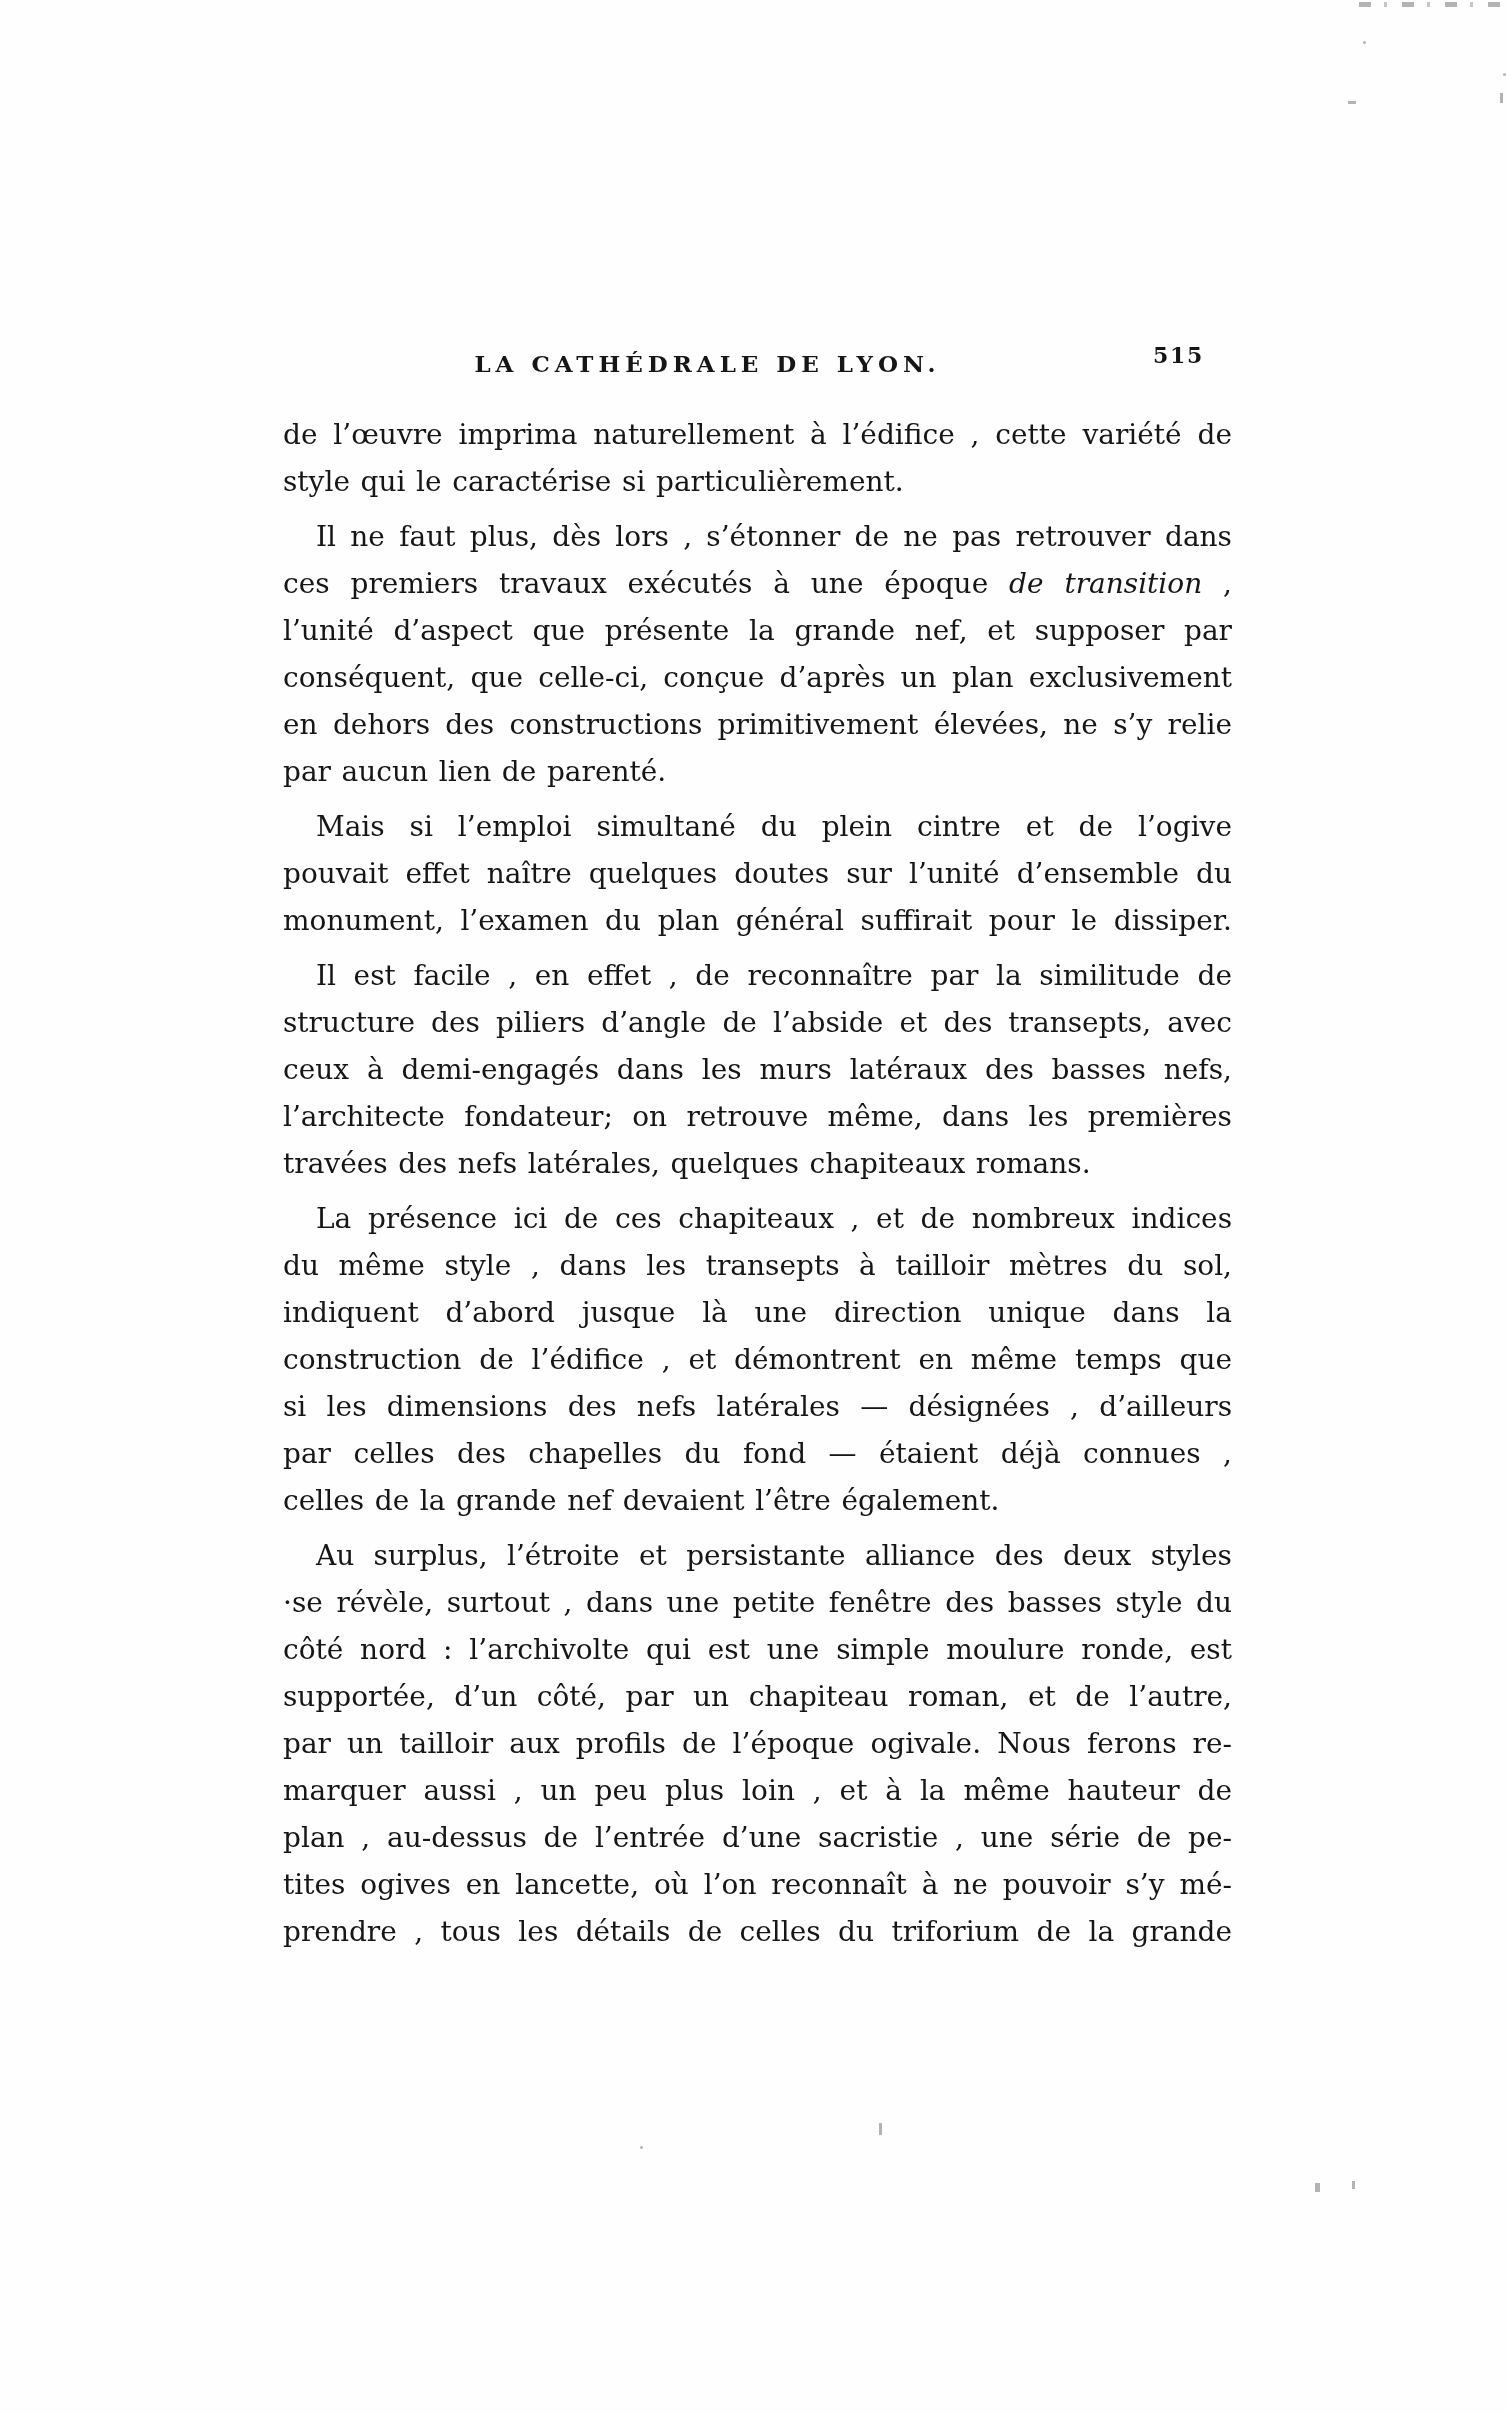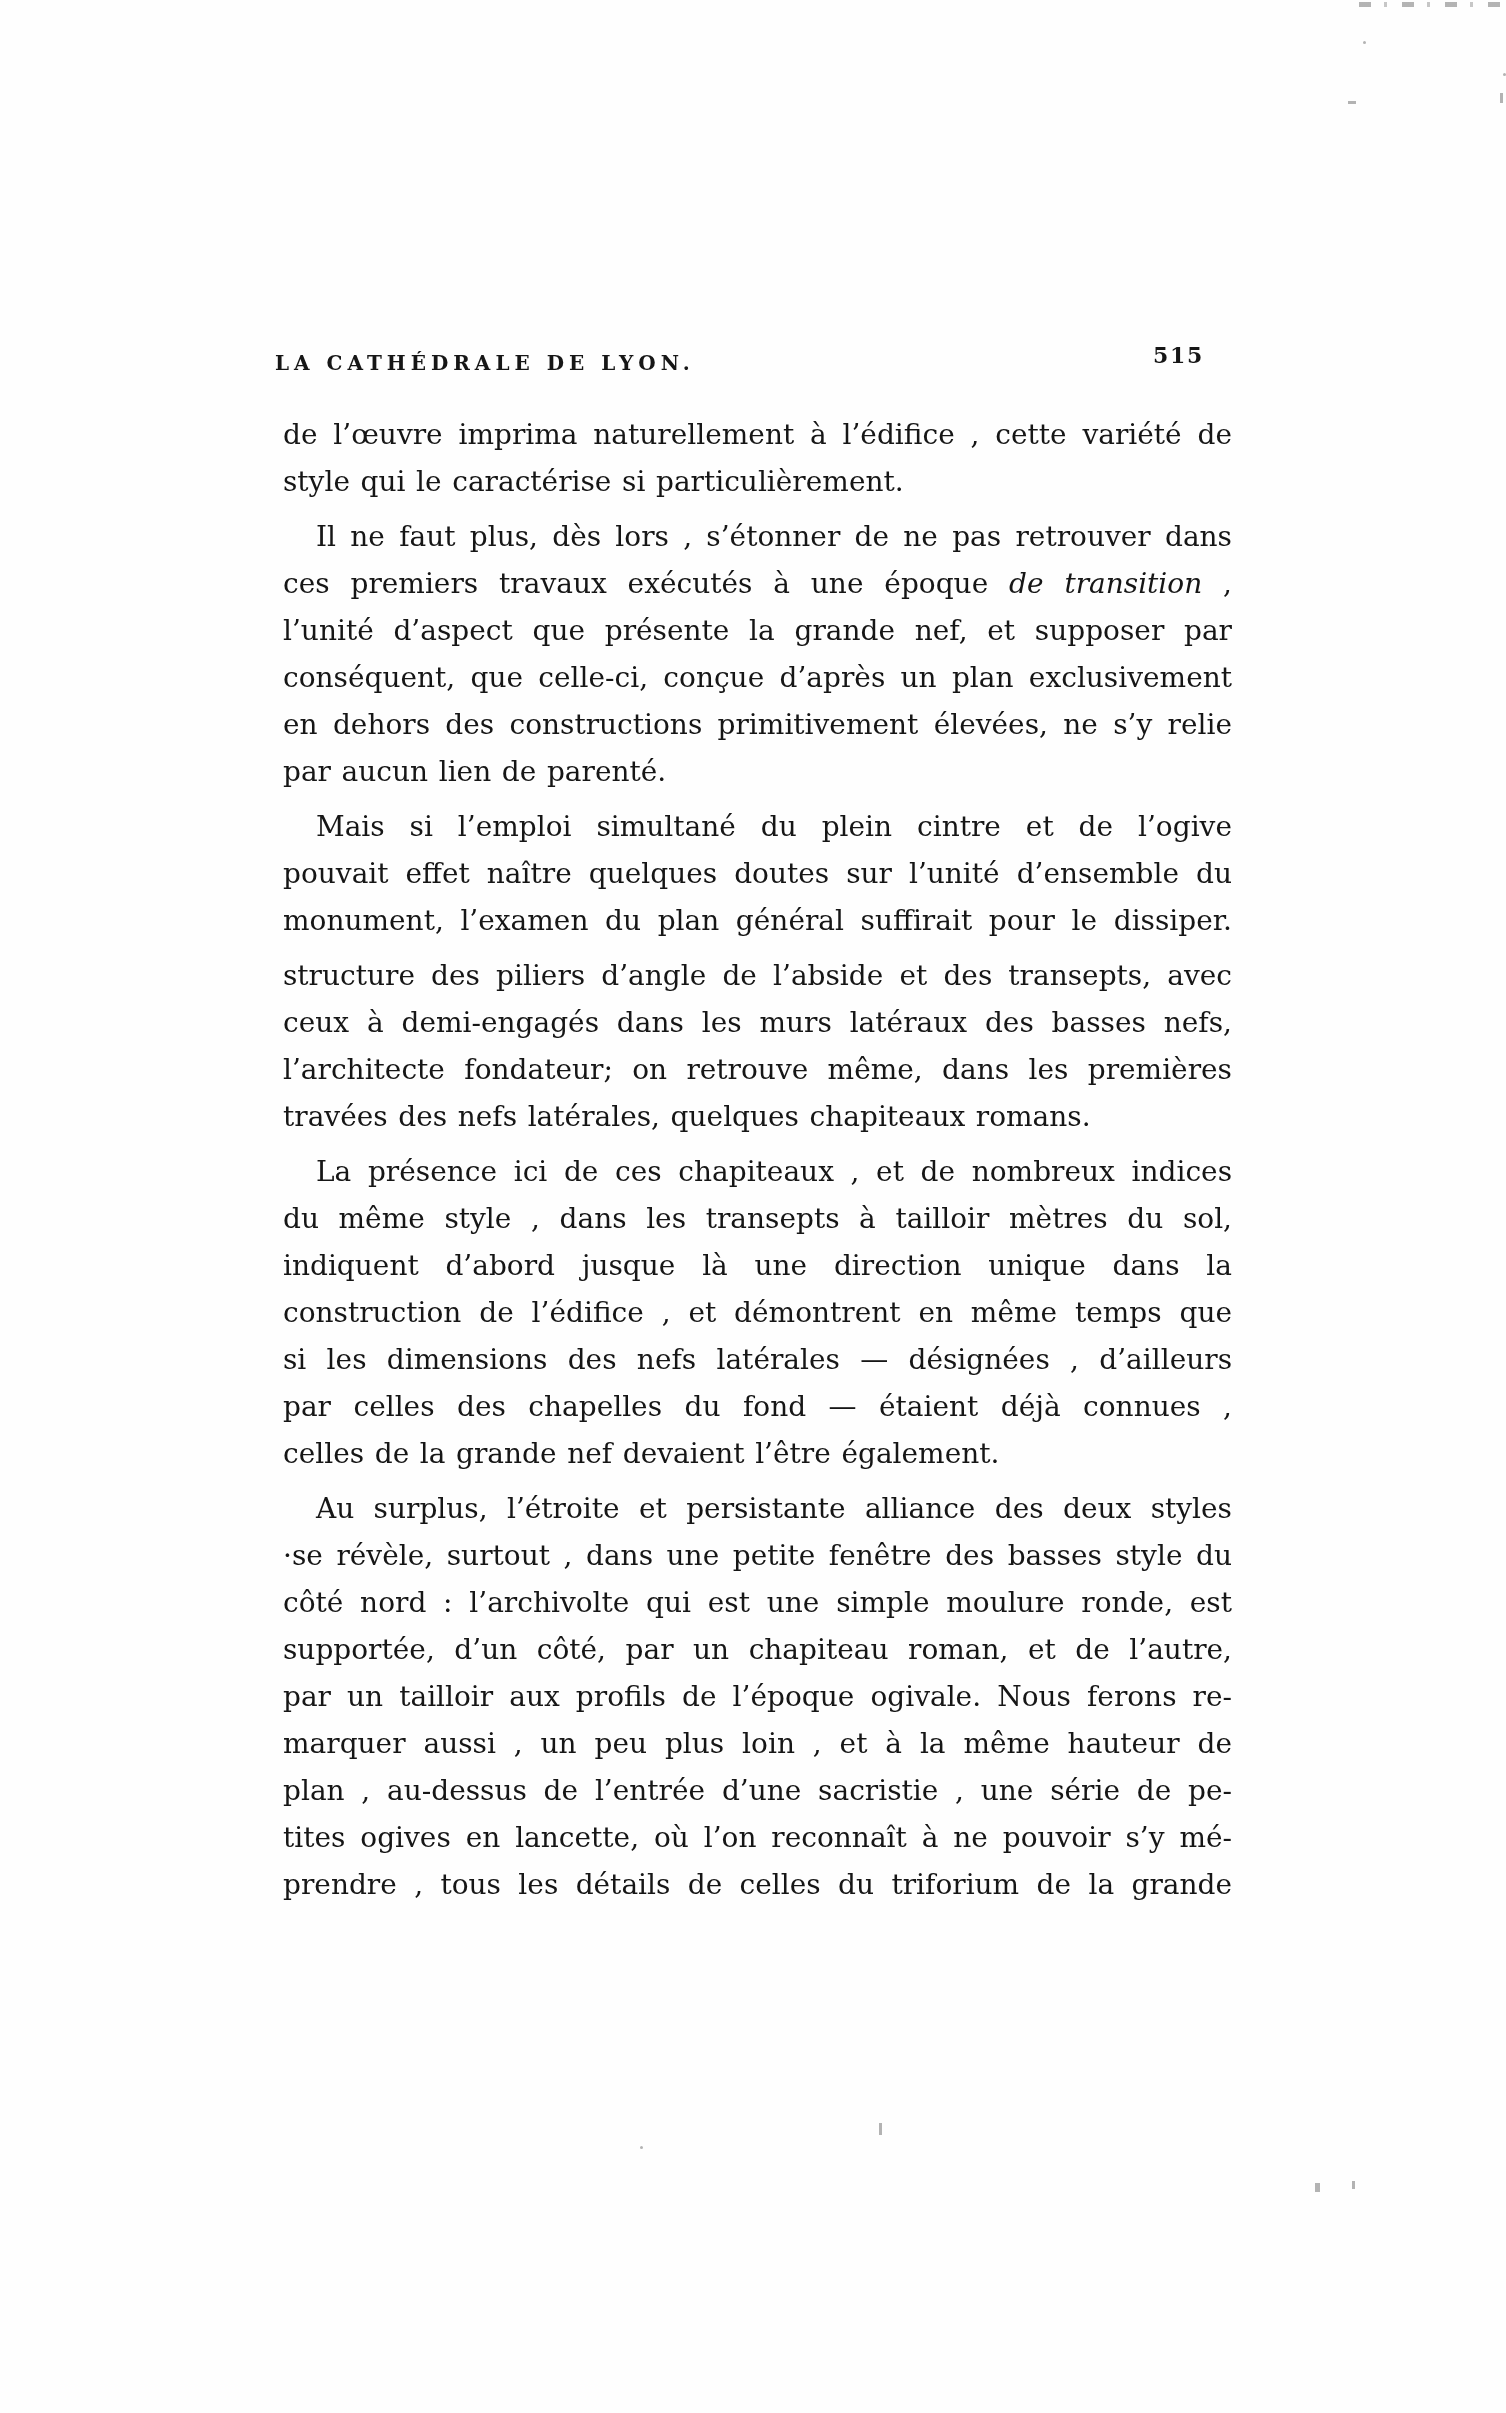--- a/index.html
+++ b/index.html
@@ -19,21 +19,22 @@
     width: 965px;
   }
   .running-header {
     position: relative;
     height: 56px;
     width: 100%;
   }
   .running-title {
     position: absolute;
     left: 0; right: 100px;
-    font-size: 20px;
+    text-align: center;
+    font-size: 23px;
     font-weight: bold;
     letter-spacing: 5px;
     line-height: 33px;
     white-space: nowrap;
   }
   .page-number {
     position: absolute;
     right: 36px;
     top: -5px;
     font-size: 22px;
@@ -104,20 +105,21 @@
       <div class="line end">par aucun lien de parenté.</div>
     </div>
 
     <div class="para">
       <div class="line first">Mais si l’emploi simultané du plein cintre et de l’ogive</div>
       <div class="line">pouvait effet naître quelques doutes sur l’unité d’ensemble du</div>
       <div class="line">monument, l’examen du plan général suffirait pour le dissiper.</div>
     </div>
 
     <div class="para">
+      <div class="line first">Il est facile , en effet , de reconnaître par la similitude de</div>
       <div class="line">structure des piliers d’angle de l’abside et des transepts, avec</div>
       <div class="line">ceux à demi-engagés dans les murs latéraux des basses nefs,</div>
       <div class="line">l’architecte fondateur; on retrouve même, dans les premières</div>
       <div class="line end">travées des nefs latérales, quelques chapiteaux romans.</div>
     </div>
 
     <div class="para">
       <div class="line first">La présence ici de ces chapiteaux , et de nombreux indices</div>
       <div class="line">du même style , dans les transepts à tailloir mètres du sol,</div>
       <div class="line">indiquent d’abord jusque là une direction unique dans la</div>

